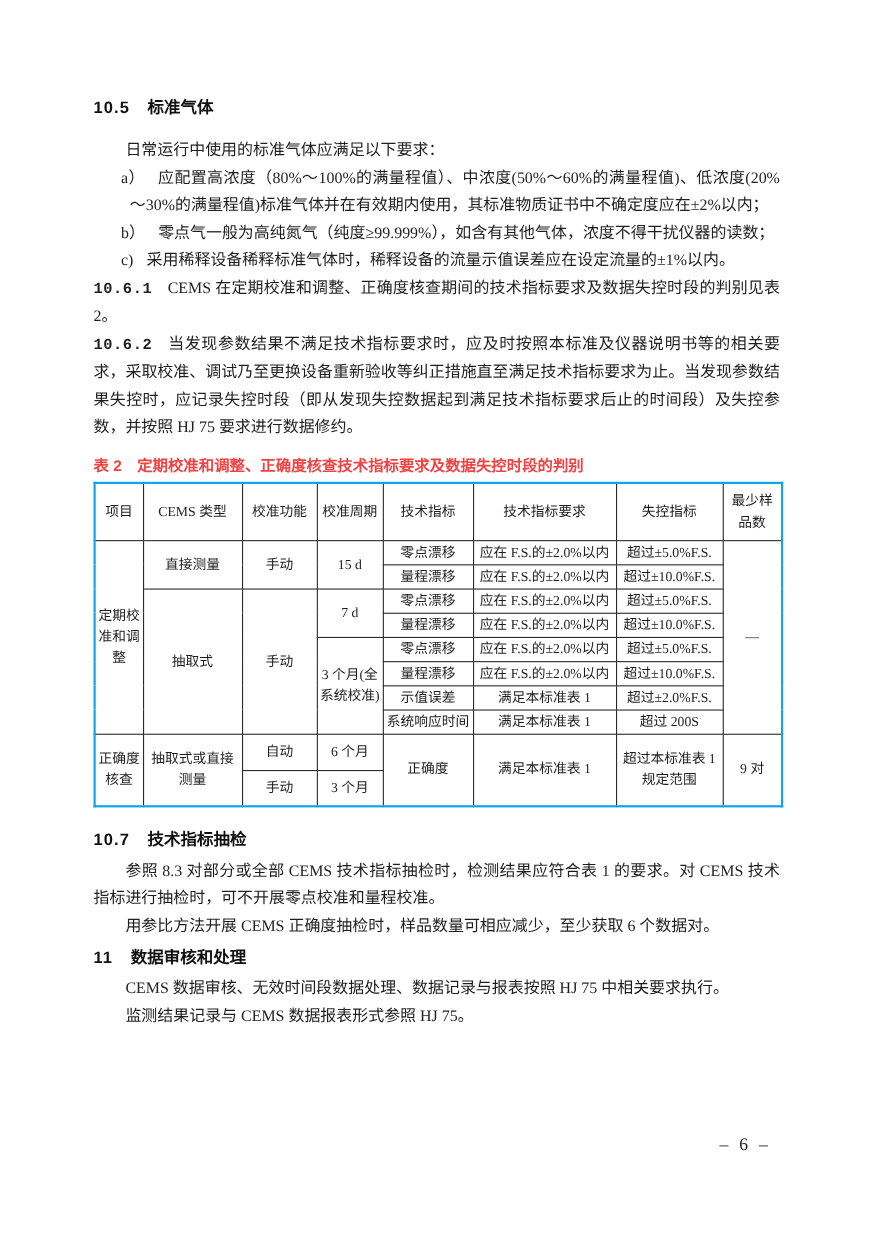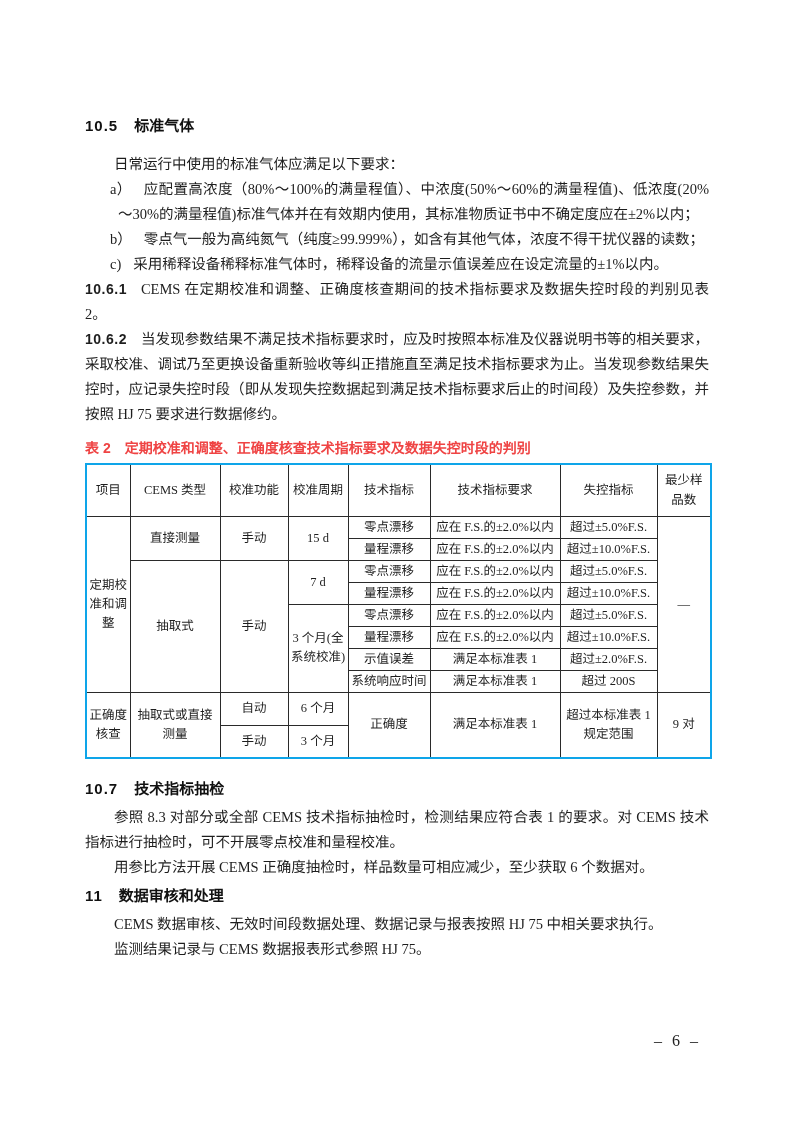--- a/index.html
+++ b/index.html
@@ -6,21 +6,21 @@
   html,body { background:#ffffff; }
   body {
     width:793px; height:1122px;
     font-family:"Liberation Serif","DejaVu Serif",serif;
     color:#1e1e1e;
   }
   .page {
     position:relative;
     width:793px; height:1122px;
     background:#fff;
-    padding:116px 84px 0 85px;
+    padding:89px 84px 0 85px;
     overflow:hidden;
   }
   
   .heading {
     font-family:"Liberation Sans","DejaVu Sans",sans-serif;
     font-weight:bold;
     font-size:15px;
     line-height:20px;
     color:#111;
   }
@@ -39,21 +39,21 @@
   .list-item {
     font-size:14.5px;
     line-height:25px;
     text-align:justify;
     padding-left:33px;
     text-indent:-8px;
   }
   .list-item .li-label { margin-right:12px; }
   .clause { font-size:14.5px; line-height:25px; text-align:justify; }
   .clause .clause-num {
-    font-family:Liberation Sans, sans-serif;
+    font-family:Liberation Mono, monospace;
     font-weight:bold;
     font-size:14px;
     margin-right:14px;
     letter-spacing:0.5px;
   }
   
   .tbl-caption {
     margin-top:12px; margin-bottom:6px;
     text-align:left;
     font-family:"Liberation Sans","DejaVu Sans",sans-serif;

